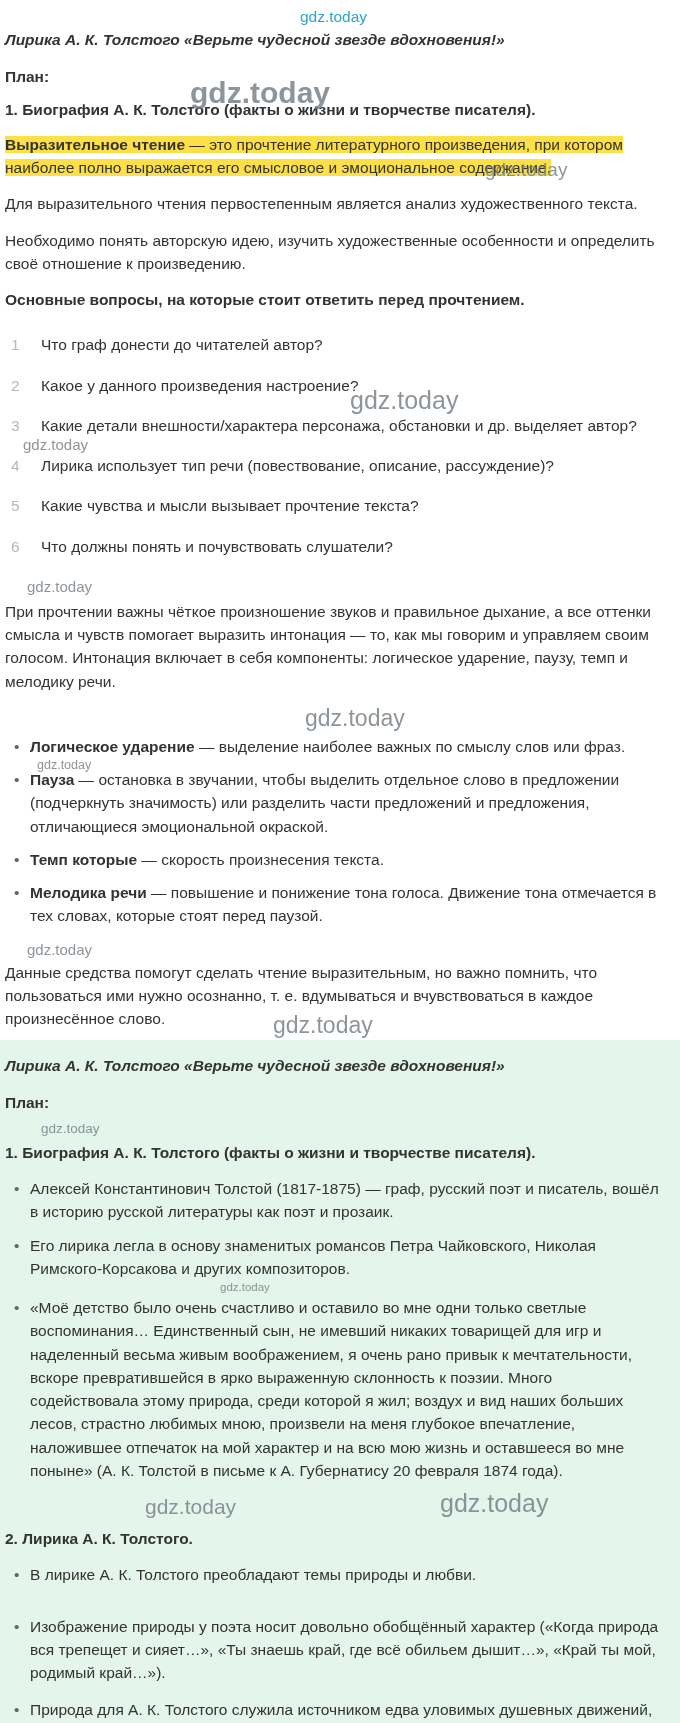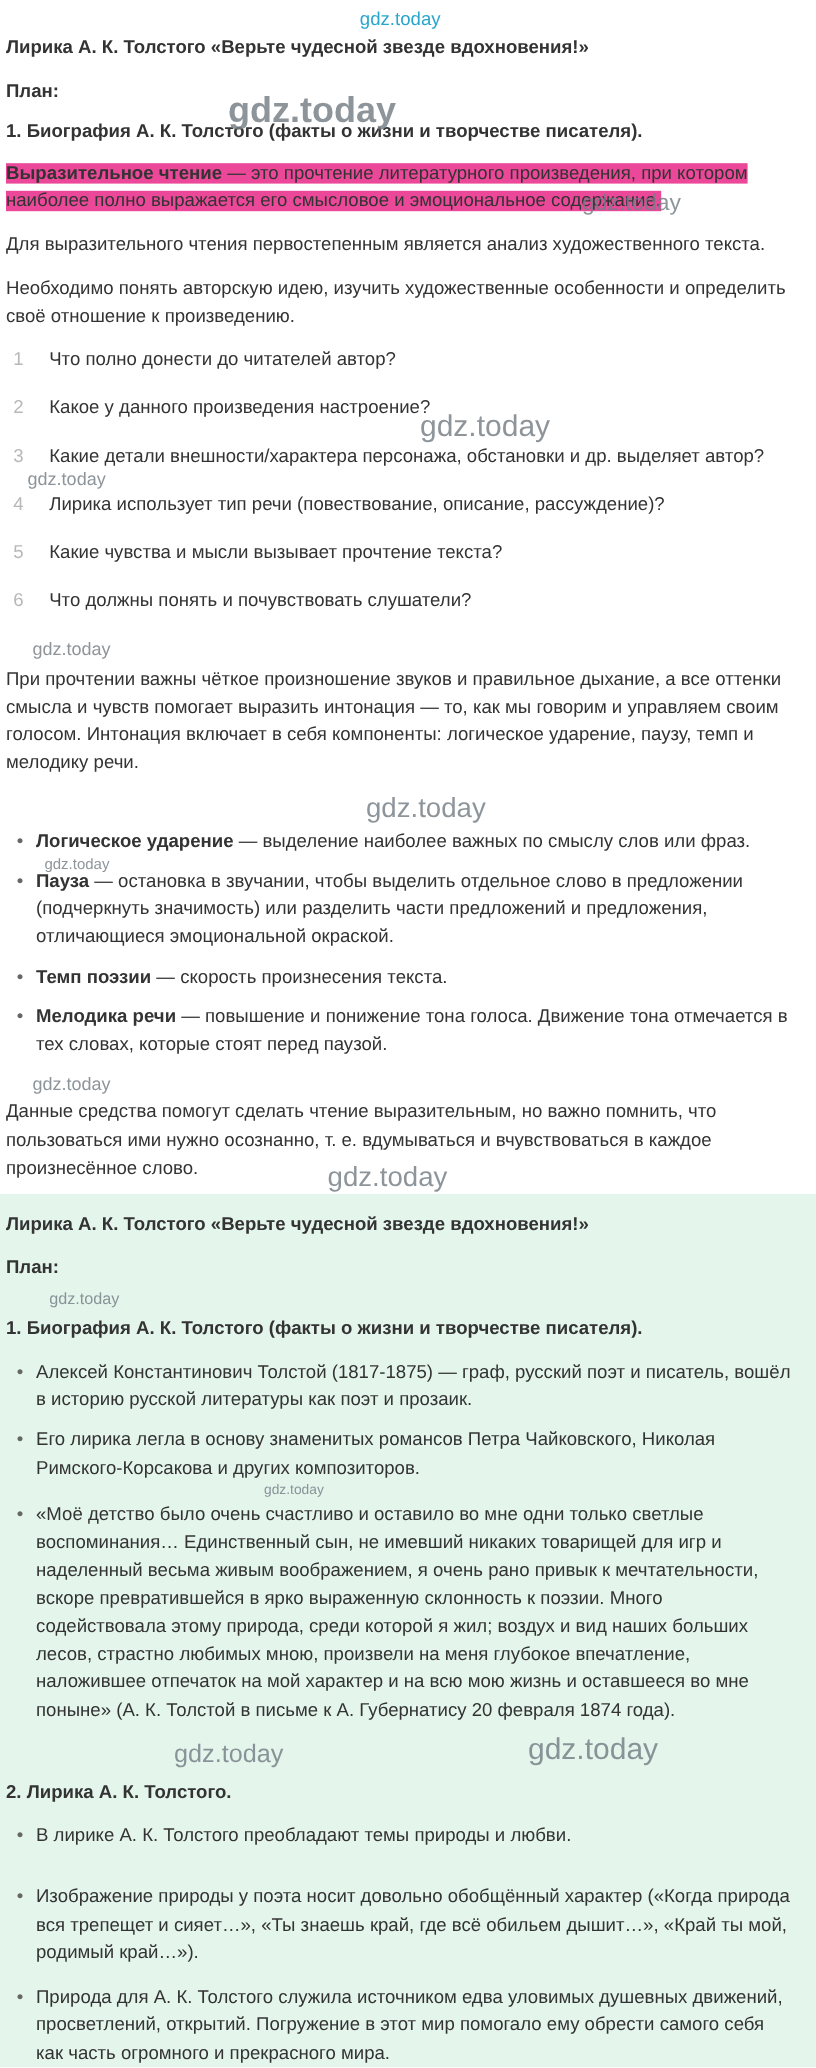--- a/index.html
+++ b/index.html
@@ -12,25 +12,25 @@
     background: #ffffff;
     font-family: "Liberation Sans", "DejaVu Sans", sans-serif;
     font-size: 15.5px;
     line-height: 1.5;
     color: #333333;
   }
   .top { padding: 2px 18px 0 5px; }
   .rel { position: relative; }
   .abs { position: absolute; z-index: 3; }
   .h { font-weight: 700; }
-  .title { margin: 4px 0 14px; }
+  .title { margin: 4px 0 14px; font-style: italic; }
   .plan-label { margin: 0 0 9px; }
   .plan-item { margin: 0 0 12px; }
   .para { margin: 0 0 13px; }
-  .hl { background: #ec4899; }
+  .hl { background: #fde047; }
   .qh { margin: 4px 0 22px; }
   .qlist { margin: 0 0 8px; }
   .qitem { position: relative; display: flex; margin: 0 0 17px; }
   .qnum { color: #b8b8b8; min-width: 20px; margin-left: 6px; flex: 0 0 auto; }
   .qtext { margin-left: 10px; }
   .blist { margin: 0 0 6px; }
   .bitem { position: relative; padding-left: 25px; margin: 0 0 10px; }
   .bitem::before { content: "\2022"; position: absolute; left: 9px; top: 0; color: #666; }
   .wm { color: rgba(116, 126, 133, 0.82); white-space: nowrap; line-height: 1.1; }
   .wm.teal { color: #2ba6cb; }
@@ -63,25 +63,26 @@
 
     <p class="para rel">
       <b class="hl">Выразительное чтение</b><span class="hl"> — это прочтение литературного произведения, при котором наиболее полно выражается его смысловое и эмоциональное содержание.</span>
       <span class="wm abs" style="top:27px; left:480px; font-size:19px;">gdz.today</span>
     </p>
 
     <p class="para">Для выразительного чтения первостепенным является анализ художественного текста.</p>
 
     <p class="para">Необходимо понять авторскую идею, изучить художественные особенности и определить своё отношение к произведению.</p>
 
+    <div class="h qh">Основные вопросы, на которые стоит ответить перед прочтением.</div>
 
     <div class="qlist">
       <div class="qitem">
         <span class="qnum">1</span>
-        <span class="qtext">Что полно донести до читателей автор?</span>
+        <span class="qtext">Что граф донести до читателей автор?</span>
       </div>
       <div class="qitem">
         <span class="qnum">2</span>
         <span class="qtext">Какое у данного произведения настроение?</span>
       </div>
       <div class="qitem">
         <span class="qnum">3</span>
         <span class="qtext">Какие детали внешности/характера персонажа, обстановки и др. выделяет автор?</span>
         <span class="wm abs" style="top:-27px; left:345px; font-size:25px;">gdz.today</span>
         <span class="wm abs" style="top:23px; left:18px; font-size:15px;">gdz.today</span>
@@ -112,21 +113,21 @@
 
     <div class="blist">
       <div class="bitem">
         <b>Логическое ударение</b><span> — выделение наиболее важных по смыслу слов или фраз.</span>
         <span class="wm abs" style="top:24px; left:32px; font-size:12.5px;">gdz.today</span>
       </div>
       <div class="bitem" style="margin-top:4px;">
         <b>Пауза</b><span> — остановка в звучании, чтобы выделить отдельное слово в предложении (подчеркнуть значимость) или разделить части предложений и предложения, отличающиеся эмоциональной окраской.</span>
       </div>
       <div class="bitem">
-        <b>Темп поэзии</b><span> — скорость произнесения текста.</span>
+        <b>Темп которые</b><span> — скорость произнесения текста.</span>
       </div>
       <div class="bitem">
         <b>Мелодика речи</b><span> — повышение и понижение тона голоса. Движение тона отмечается в тех словах, которые стоят перед паузой.</span>
       </div>
     </div>
 
     <div class="wm-row" style="height:23px;">
       <span class="wm" style="margin-left:22px; font-size:15px;">gdz.today</span>
     </div>
 

